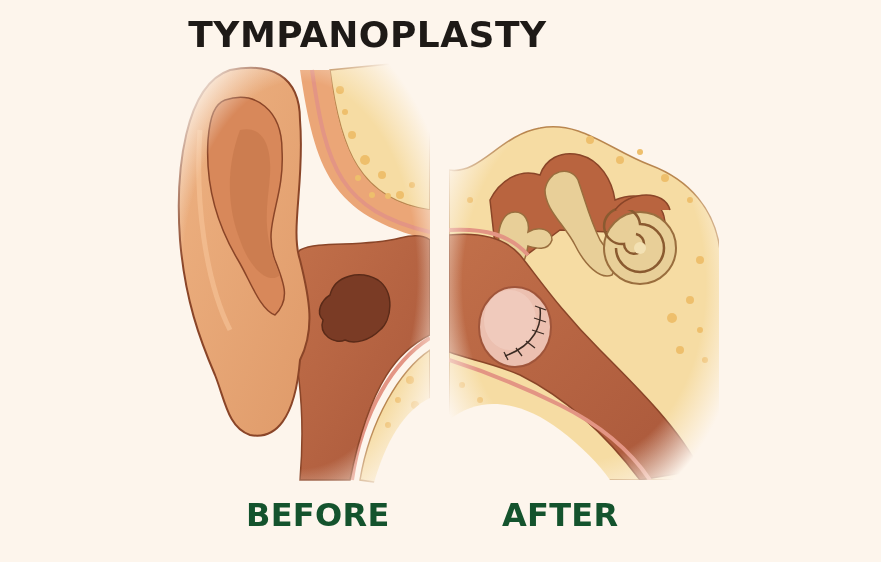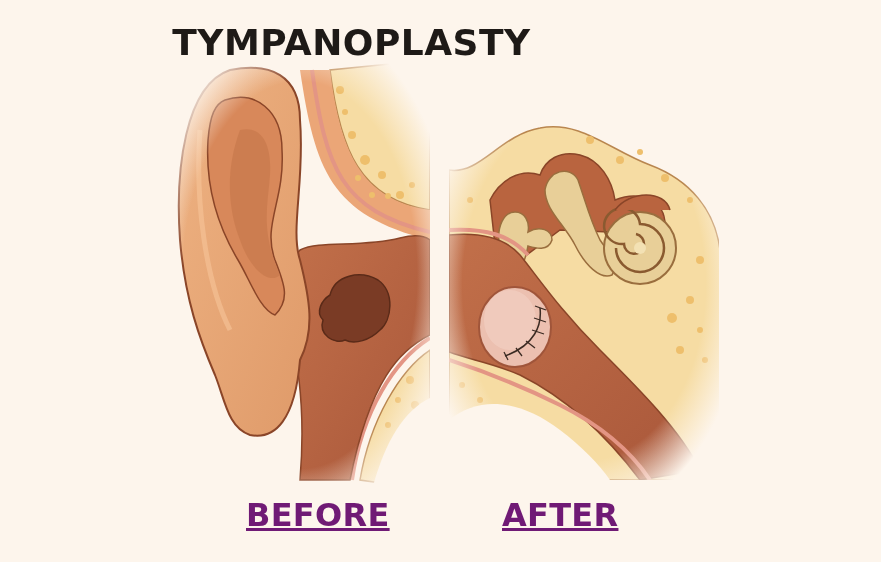--- a/index.html
+++ b/index.html
@@ -3,27 +3,27 @@
   <meta charset="utf-8">
   <style>
     html, body { margin: 0; padding: 0; }
     body {
       width: 881px; height: 562px; overflow: hidden;
       background: #fdf5ec;
       font-family: "DejaVu Sans", "Liberation Sans", sans-serif;
       position: relative;
     }
     .title {
-      position: absolute; top: 14px; left: 0; width: 703px;
+      position: absolute; top: 14px; left: 16px; width: 703px;
       text-align: center; font-weight: bold; font-size: 36px;
-      letter-spacing: 0.5px; color: #1e1a17; margin-top: 8px;
+      letter-spacing: 0.5px; color: #1e1a17;
     }
     .label {
       position: absolute; top: 496px; font-weight: bold; font-size: 32px;
-      color: #701a75; letter-spacing: 0.3px; text-decoration: underline;
+      color: #14532d; letter-spacing: 0.3px;
     }
     .label.before { left: 246px; }
     .label.after { left: 502px; }
     svg.illus { position: absolute; left: 0; top: 0; }
   </style>
 </head>
 <body>
 
 <div class="title">TYMPANOPLASTY</div>
 

